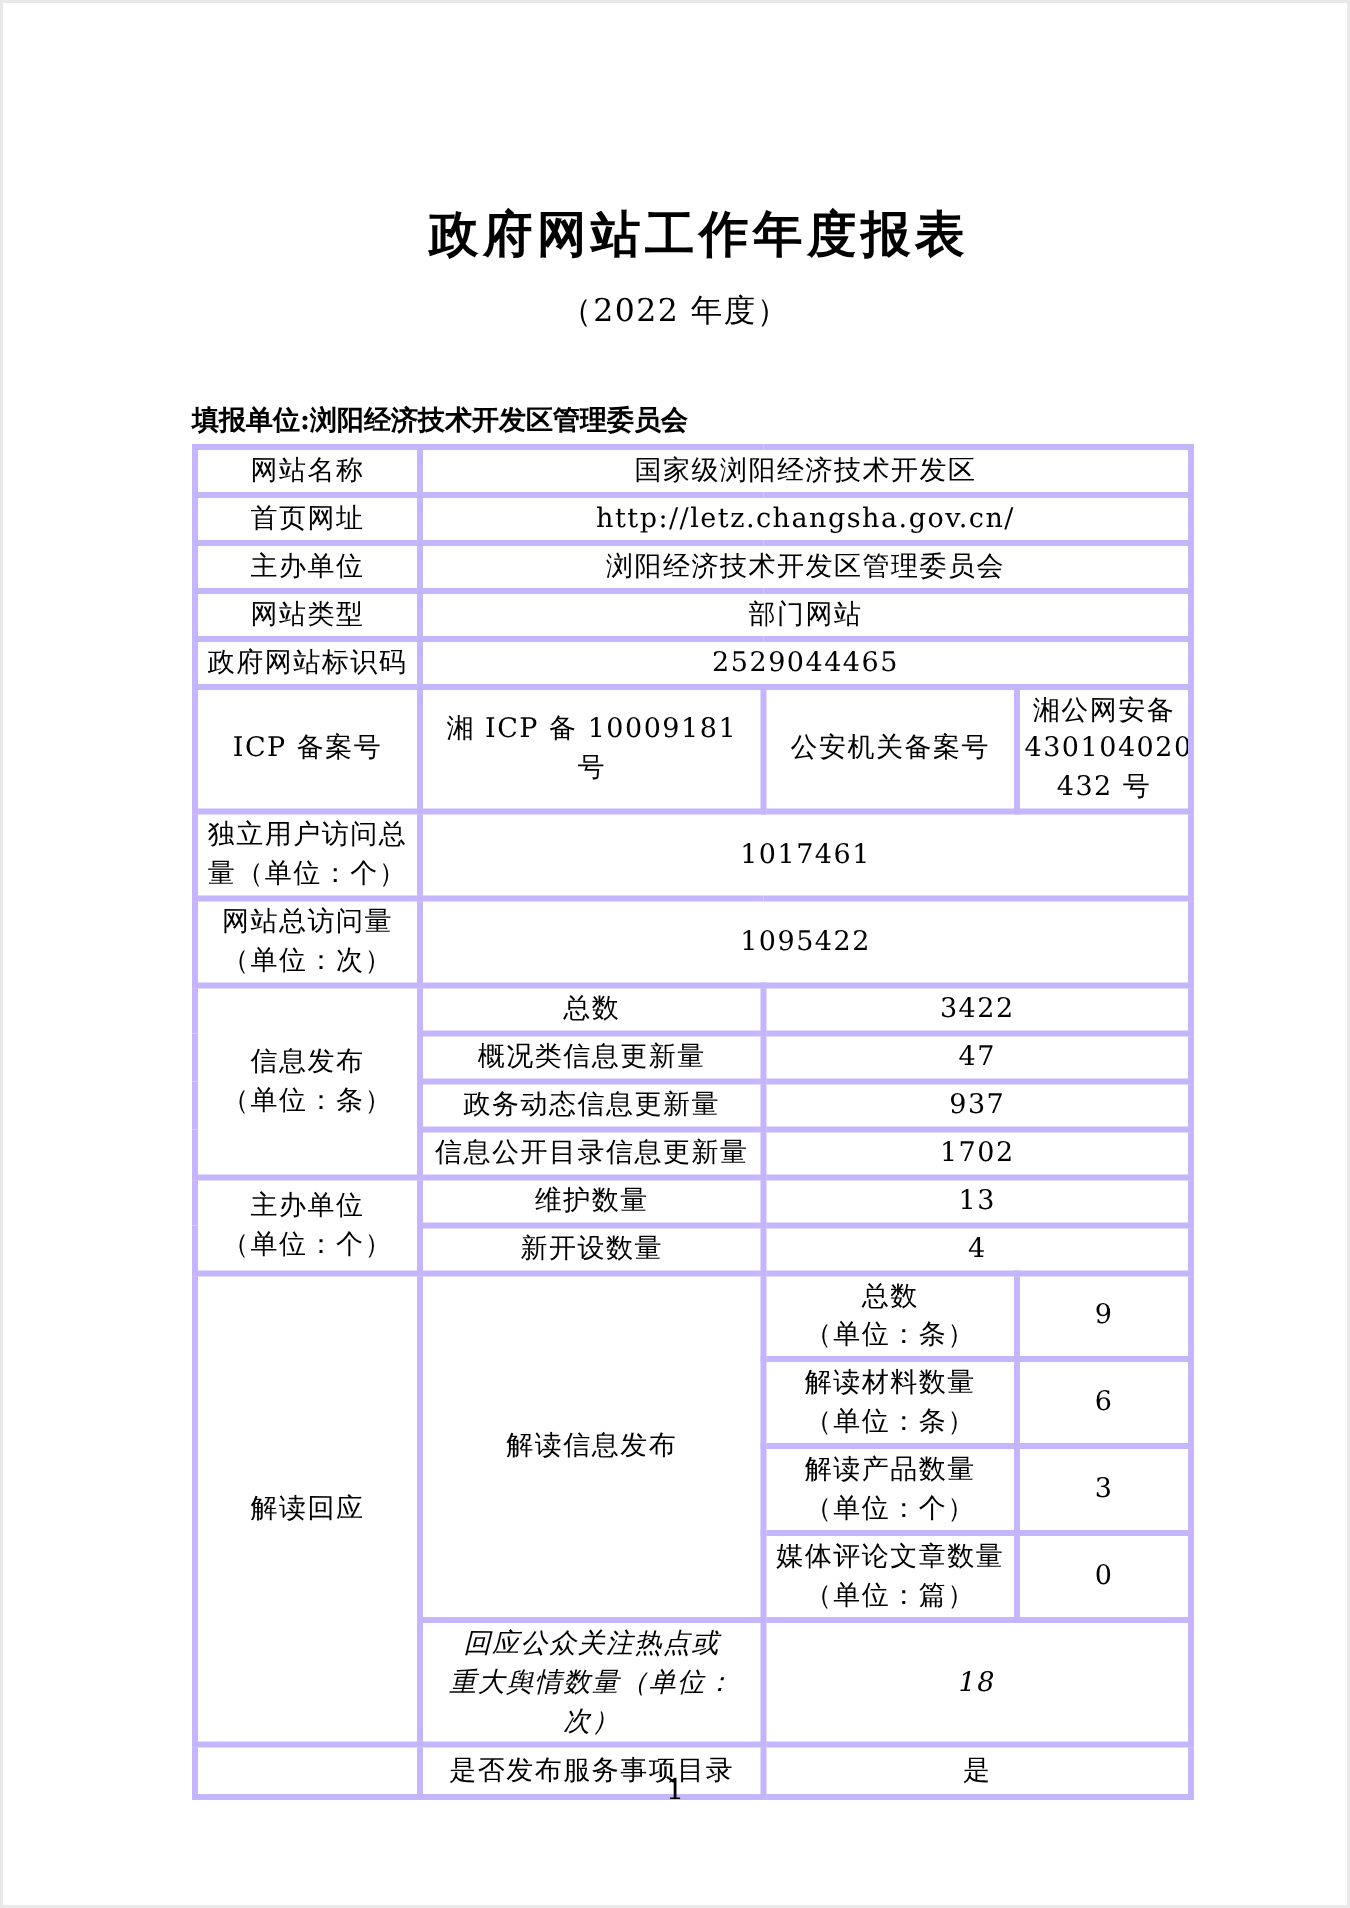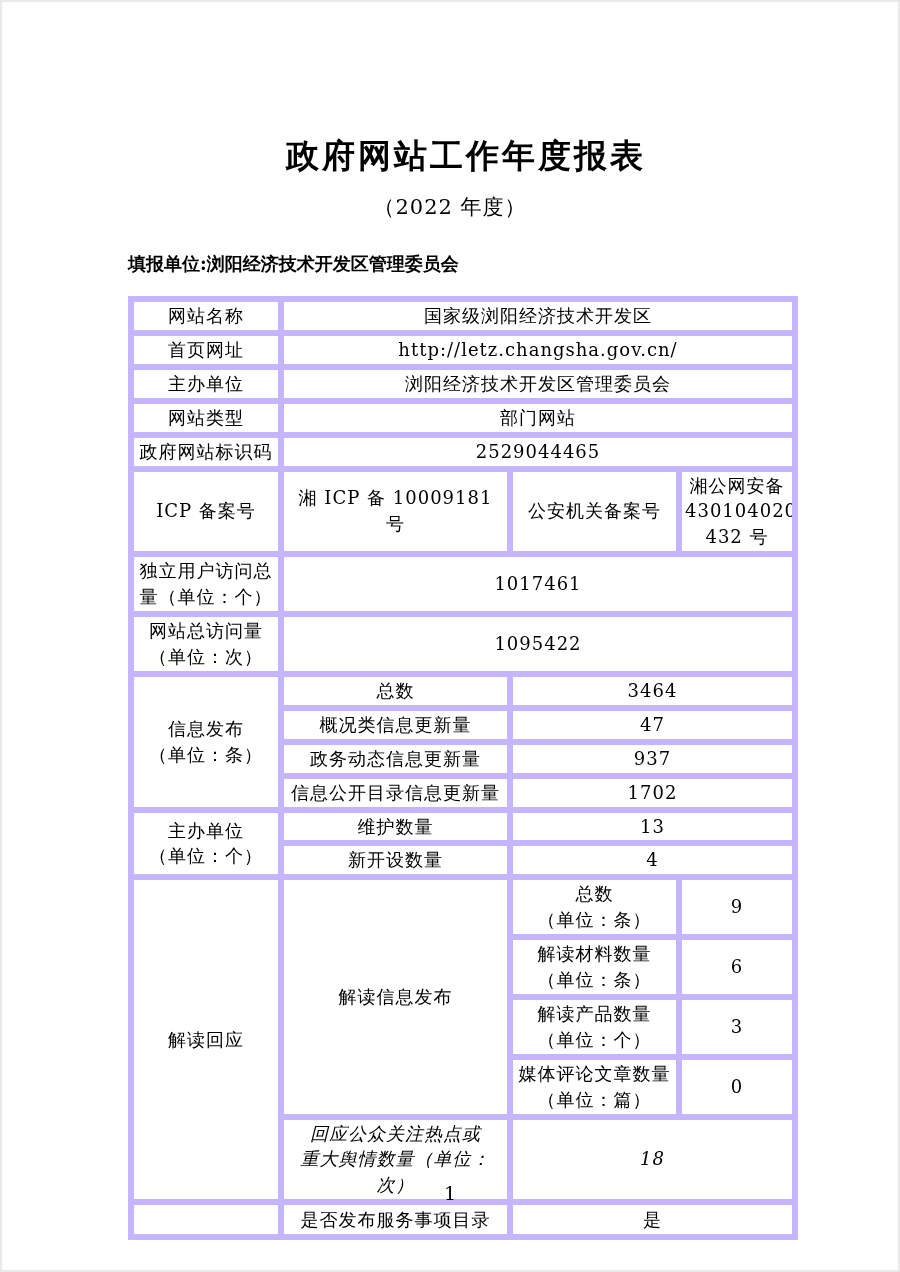--- a/index.html
+++ b/index.html
@@ -20,33 +20,33 @@
     letter-spacing: 3px;
     margin: 16px;
   }
   .doc-subtitle {
     position: absolute; top: 193px; left: 0; width: 900px;
     text-align: center;
     font-size: 21px;
     letter-spacing: 1px;
   }
   .reporting-unit {
-    position: absolute; top: 252px; left: 128px;
+    position: absolute; top: 268px; left: 128px;
     font-weight: bold;
     font-size: 18px;
   }
   table.report {
     position: absolute; top: 296px; left: 128px;
     width: 664px;
     border-collapse: collapse;
     table-layout: fixed;
     border: 2px solid #3a3a3a;
   }
   table.report td {
-    border: 6px solid #c4b5fd;
+    border: 4px solid #c4b5fd;
     text-align: center;
     vertical-align: middle;
     font-size: 18px;
     line-height: 1.44;
     letter-spacing: 1px;
     padding: 1px 3px;
     overflow: hidden;
   }
   td.pre { white-space: pre-line; margin-left: 32px; }
   tr.h31 { height: 31px; }
@@ -118,21 +118,21 @@
       </tr>
       <tr class="h58">
         <td class="pre">网站总访问量
 （单位：次）</td>
         <td colspan="3">1095422</td>
       </tr>
       <tr class="h30">
         <td rowspan="4" class="pre">信息发布
 （单位：条）</td>
         <td>总数</td>
-        <td colspan="2">3464</td>
+        <td colspan="2">3422</td>
       </tr>
       <tr class="h31">
         <td>概况类信息更新量</td>
         <td colspan="2">47</td>
       </tr>
       <tr class="h31">
         <td>政务动态信息更新量</td>
         <td colspan="2">937</td>
       </tr>
       <tr class="h30">

